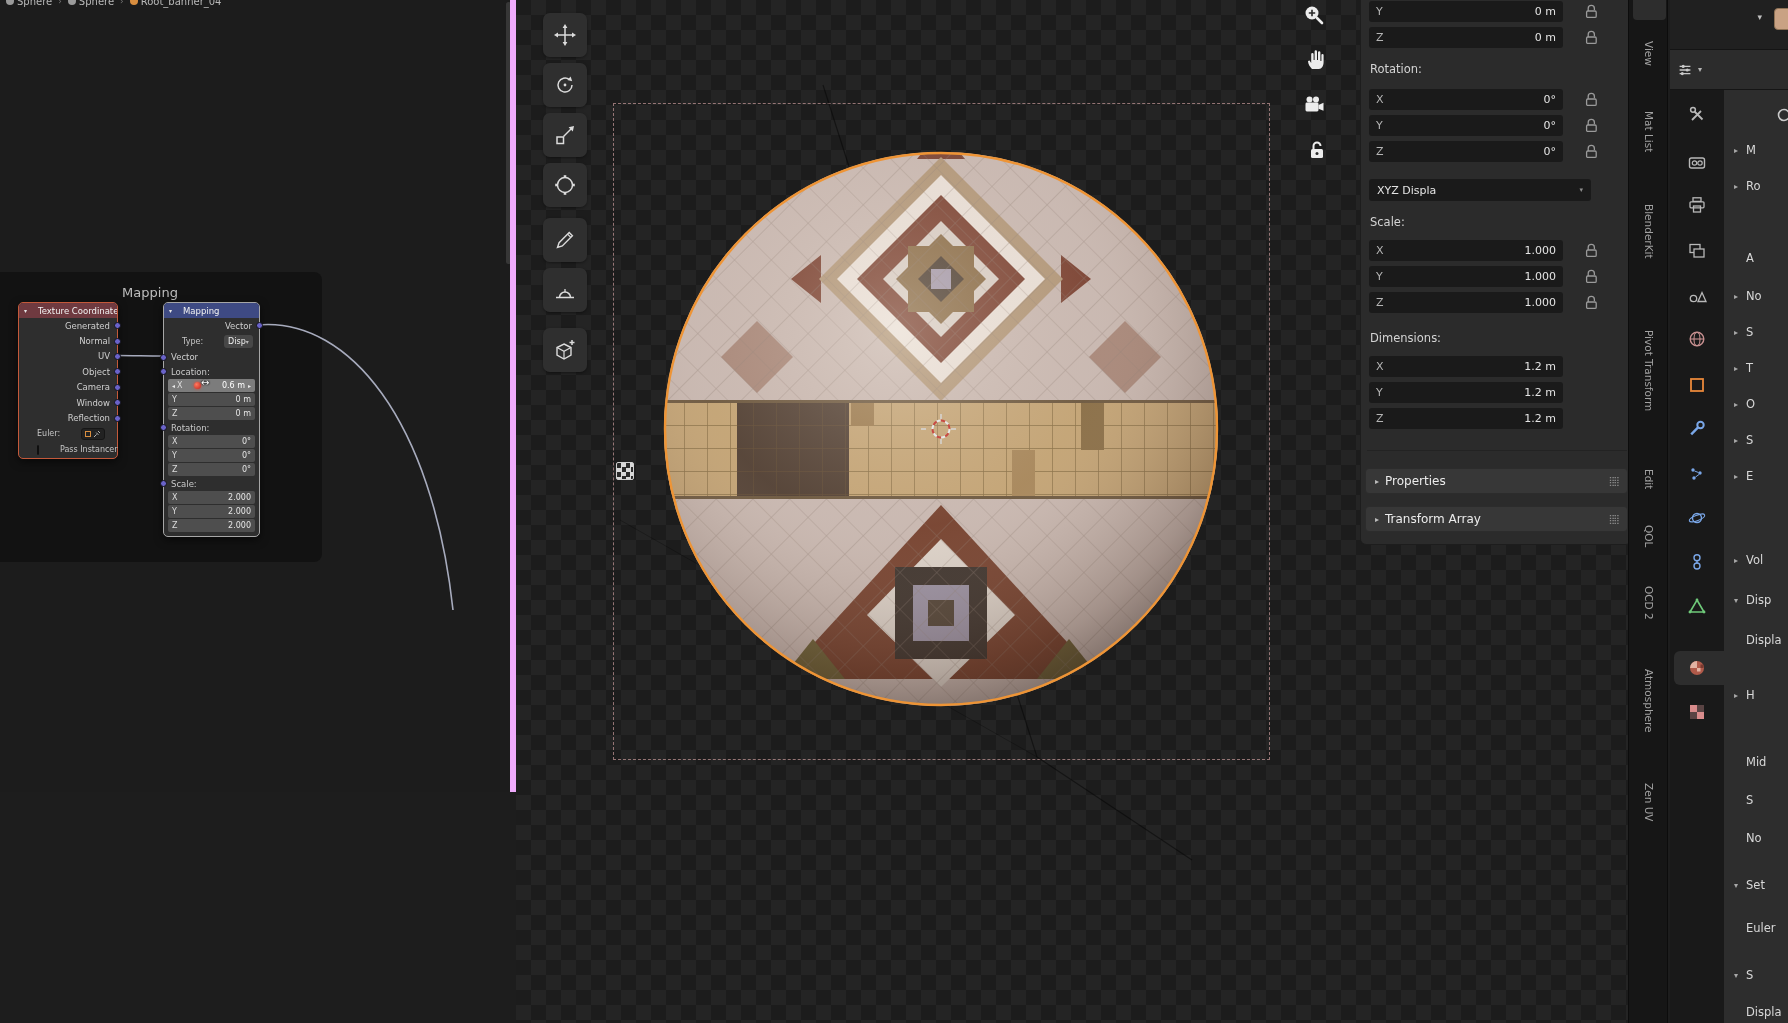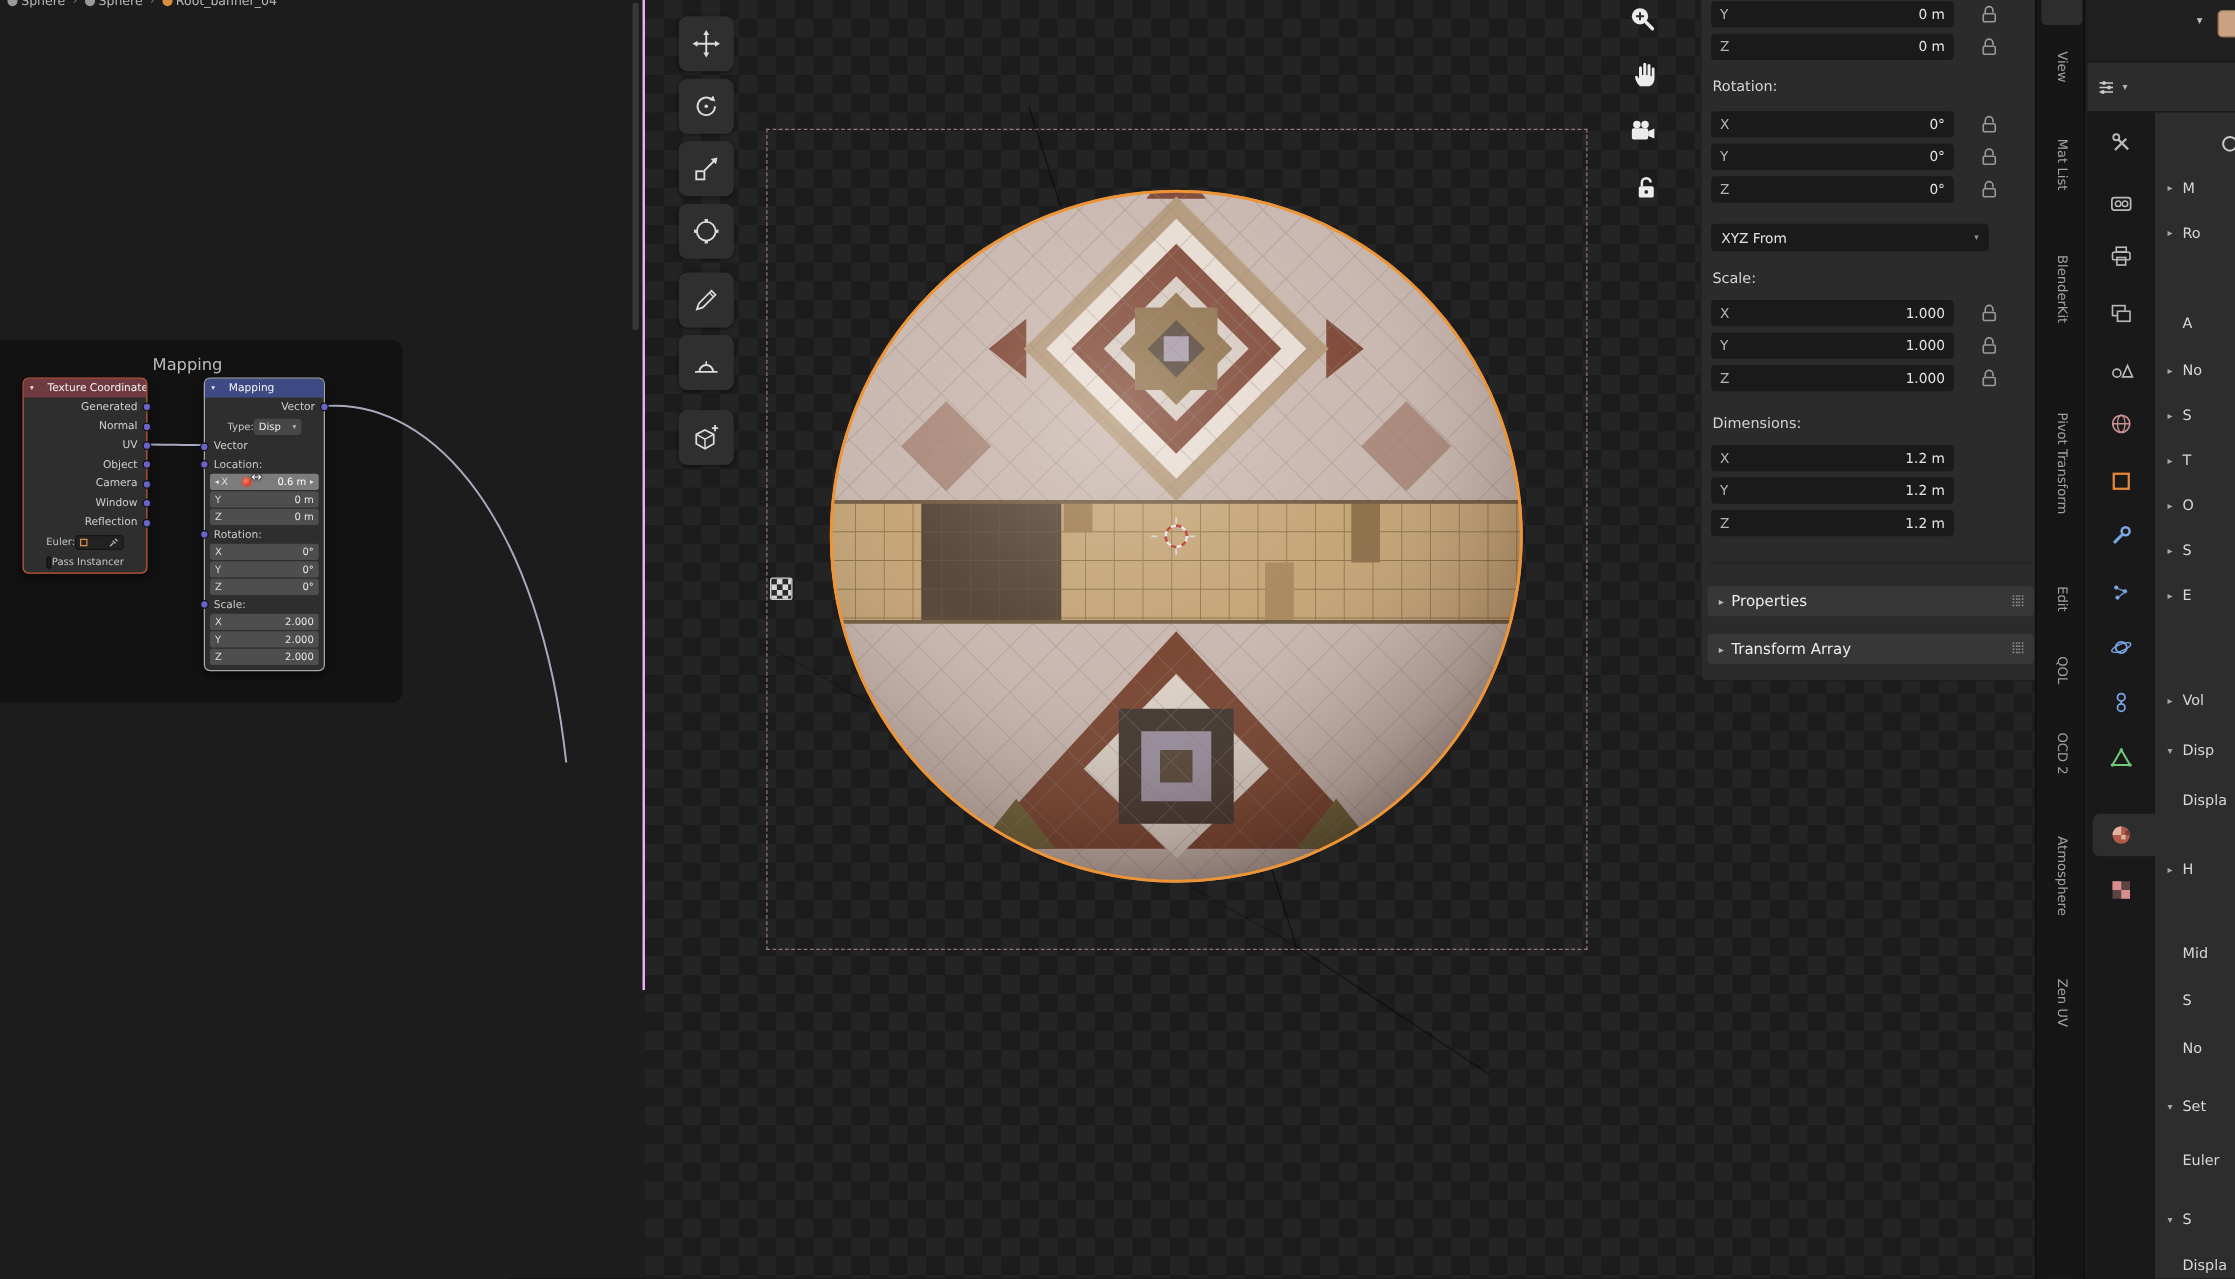--- a/index.html
+++ b/index.html
@@ -2,21 +2,21 @@
 <html><head>
 <meta charset="utf-8">
 <style>
   html,body{margin:0;padding:0;background:#0b0b0b;}
   *{box-sizing:border-box;}
   .stage{position:relative;width:1788px;height:1023px;overflow:hidden;background:#1d1d1d;
          font-family:"DejaVu Sans",sans-serif;color:#ccc;-webkit-font-smoothing:antialiased;}
   .abs{position:absolute;}
 
   
-  #node-editor{left:0;top:0;width:516px;height:792px;background:#1c1c1c;border-right:2px solid #f0abfc;overflow:hidden;}
+  #node-editor{left:0;top:0;width:516px;height:792px;background:#1c1c1c;border-right:6px solid #f0abfc;overflow:hidden;}
   .breadcrumb{left:6px;top:-7px;height:16px;display:flex;align-items:center;gap:6px;font-size:10px;color:#b9b9b9;white-space:nowrap;}
   .crumb{display:flex;align-items:center;gap:3px;}
   .crumb .cicon{width:8px;height:8px;border-radius:50%;background:#9a9a9a;display:inline-block;}
   .crumb .cicon.orange{background:#d98e3f;}
   .bsep{color:#777;font-size:9px;}
   .nframe{left:-8px;top:272px;width:330px;height:290px;background:rgba(6,6,6,.45);border-radius:8px;}
   .nframe-label{left:0;top:285px;width:300px;text-align:center;font-size:13px;color:#bdbdbd;}
   #wires{left:0;top:0;width:516px;height:1023px;pointer-events:none;}
   .node{position:absolute;background:rgba(47,47,47,.97);border-radius:5px;box-shadow:0 3px 8px rgba(0,0,0,.55);}
   #n-texcoord{left:18px;top:302px;width:100px;border:1px solid #c4593a;}
@@ -24,21 +24,21 @@
   .nhead{height:15px;border-radius:4px 4px 0 0;display:flex;align-items:center;gap:11px;padding:0 5px;font-size:8.5px;color:#f2f2f2;white-space:nowrap;overflow:hidden;}
   .nhead .tri{font-size:6px;color:#e5e5e5;}
   .hd-red{background:#6f3a40;}
   .hd-blue{background:#3e4a83;}
   .nrow{position:relative;height:15.4px;font-size:8.5px;color:#cfcfcf;display:flex;align-items:center;white-space:nowrap;}
   .nrow.out{justify-content:flex-end;padding-right:7px;}
   .nrow.in{padding-left:7px;}
   .nrow.lbl{height:14px;padding-left:7px;color:#c9c9c9;}
   .sock{position:absolute;top:50%;margin-top:-3.5px;width:7px;height:7px;border-radius:50%;background:#6a63c9;border:1px solid #121218;}
   .sock.r{right:-4px;} .sock.l{left:-4px;}
-  .trow{display:flex;align-items:center;gap:0;height:16px;padding:0 18px;font-size:8px;color:#c5c5c5;white-space:nowrap;}
+  .trow{display:flex;align-items:center;gap:21px;height:16px;padding:0 18px;font-size:8px;color:#c5c5c5;white-space:nowrap;}
   .objfld{flex:1;height:12px;background:#222;border:1px solid #161616;border-radius:3px;display:flex;align-items:center;padding:0 3px;gap:2px;}
   .objfld .cube{width:6px;height:6px;border:1px solid #d98e3f;display:inline-block;}
   .cb{width:10px;height:10px;background:#1f1f1f;border:1px solid #0f0f0f;border-radius:2px;display:inline-block;}
   .ndrop{flex:1;height:13px;background:#474747;border-radius:3px;display:flex;align-items:center;justify-content:space-between;padding:0 4px;font-size:8px;color:#eee;}
   .ndrop .tri{font-size:6px;color:#bbb;}
   .nfield{margin:0 4px 1px;height:13px;background:#4e4e4e;border-radius:2px;display:flex;align-items:center;font-size:8px;color:#e6e6e6;padding:0 4px;position:relative;white-space:nowrap;}
   .nfield .a{color:#dcdcdc;margin-right:3px;}
   .nfield .v{margin-left:auto;}
   .nfield.hl{background:#7c7c7c;color:#fff;}
   .nfield .dr{font-size:6px;color:#e9e9e9;}
@@ -465,21 +465,21 @@
         </svg>
       <div class="sfld" style="top:141px">
         <span class="ax">Z</span>
         <span class="val">0°</span>
       </div>
       <svg class="lock" style="top:144px">
           <use href="#ic-lock"></use>
         </svg>
 
       <div class="smode" style="top:179px">
-        <span>XYZ From</span>
+        <span>XYZ Displa</span>
         <span class="tri">▾</span>
       </div>
 
       <div class="slabel" style="top:215px">Scale:</div>
       <div class="sfld" style="top:240px">
         <span class="ax">X</span>
         <span class="val">1.000</span>
       </div>
       <svg class="lock" style="top:243px">
           <use href="#ic-lock"></use>

